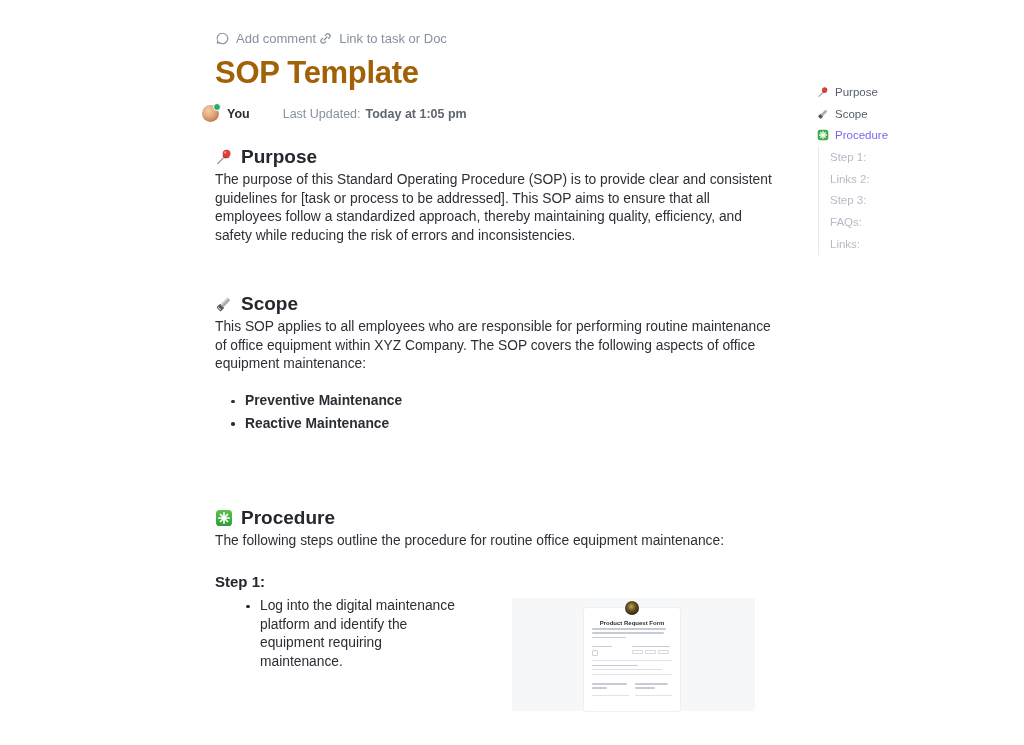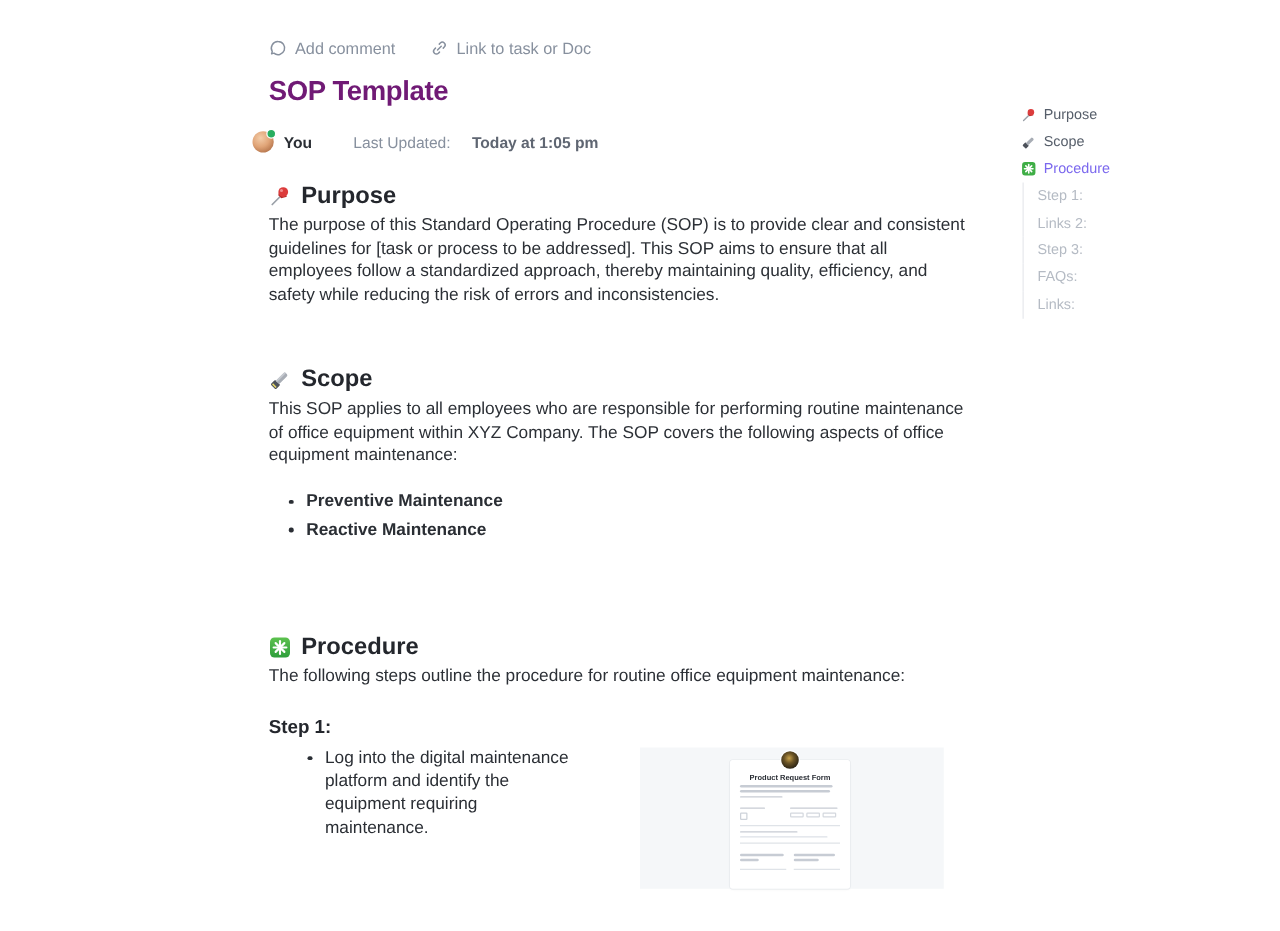--- a/index.html
+++ b/index.html
@@ -1,34 +1,34 @@
 <!DOCTYPE html>
 <html><head>
 <meta charset="utf-8">
 <style>
   * { margin:0; padding:0; box-sizing:border-box; }
   html,body { background:#ffffff; }
   body { font-family:"Liberation Sans", sans-serif; color:#2a2e34; }
   .page { position:relative; width:1024px; height:745px; background:#fff; overflow:hidden; }
 
   
-  .toolbar { position:absolute; left:215px; top:31px; display:flex; align-items:center; gap:28px; }
+  .toolbar { position:absolute; left:215px; top:31px; display:flex; align-items:center; gap:2px; }
   .tool-btn { display:flex; align-items:center; gap:6px; font-size:13px; color:#87909e; cursor:pointer; }
   .tool-btn svg { display:block; }
 
   
-  .doc-title { position:absolute; left:215px; top:52px; font-size:22px; line-height:41px; font-weight:700; color:#701a75; letter-spacing:-0.3px; }
+  .doc-title { position:absolute; left:215px; top:52px; font-size:31px; line-height:41px; font-weight:700; color:#a16207; letter-spacing:-0.3px; }
   .meta { position:absolute; left:202px; top:105px; display:flex; align-items:center; font-size:12.5px; }
   .avatar { position:relative; width:17px; height:17px; border-radius:50%;
             background:radial-gradient(circle at 38% 32%, #f3cda9 0%, #e0a477 45%, #9c5a33 100%); }
   .avatar::after { content:""; position:absolute; right:-2px; top:-2px; width:6px; height:6px;
                    border-radius:50%; background:#27ae60; border:1.5px solid #fff; }
   .meta .author { font-weight:700; color:#2a2e34; margin-left:8px; }
   .meta .upd-label { color:#87909e; margin-left:33px; }
-  .meta .upd-value { color:#5f6672; font-weight:600; margin-left:17px; }
+  .meta .upd-value { color:#5f6672; font-weight:600; margin-left:5px; }
 
   
   .sec-h { position:absolute; left:215px; display:flex; align-items:center; gap:8px;
            font-size:19px; font-weight:700; color:#24272d; }
   .sec-h svg { display:block; }
   .body-p { position:absolute; left:215px; width:562px; font-size:13.8px; line-height:18.6px; color:#2c3036; }
 
   ul.doc-list { list-style:none; position:absolute; }
   ul.doc-list li { position:relative; padding-left:16px; }
   ul.doc-list li::before { content:""; position:absolute; left:2px; width:3.5px; height:3.5px;

